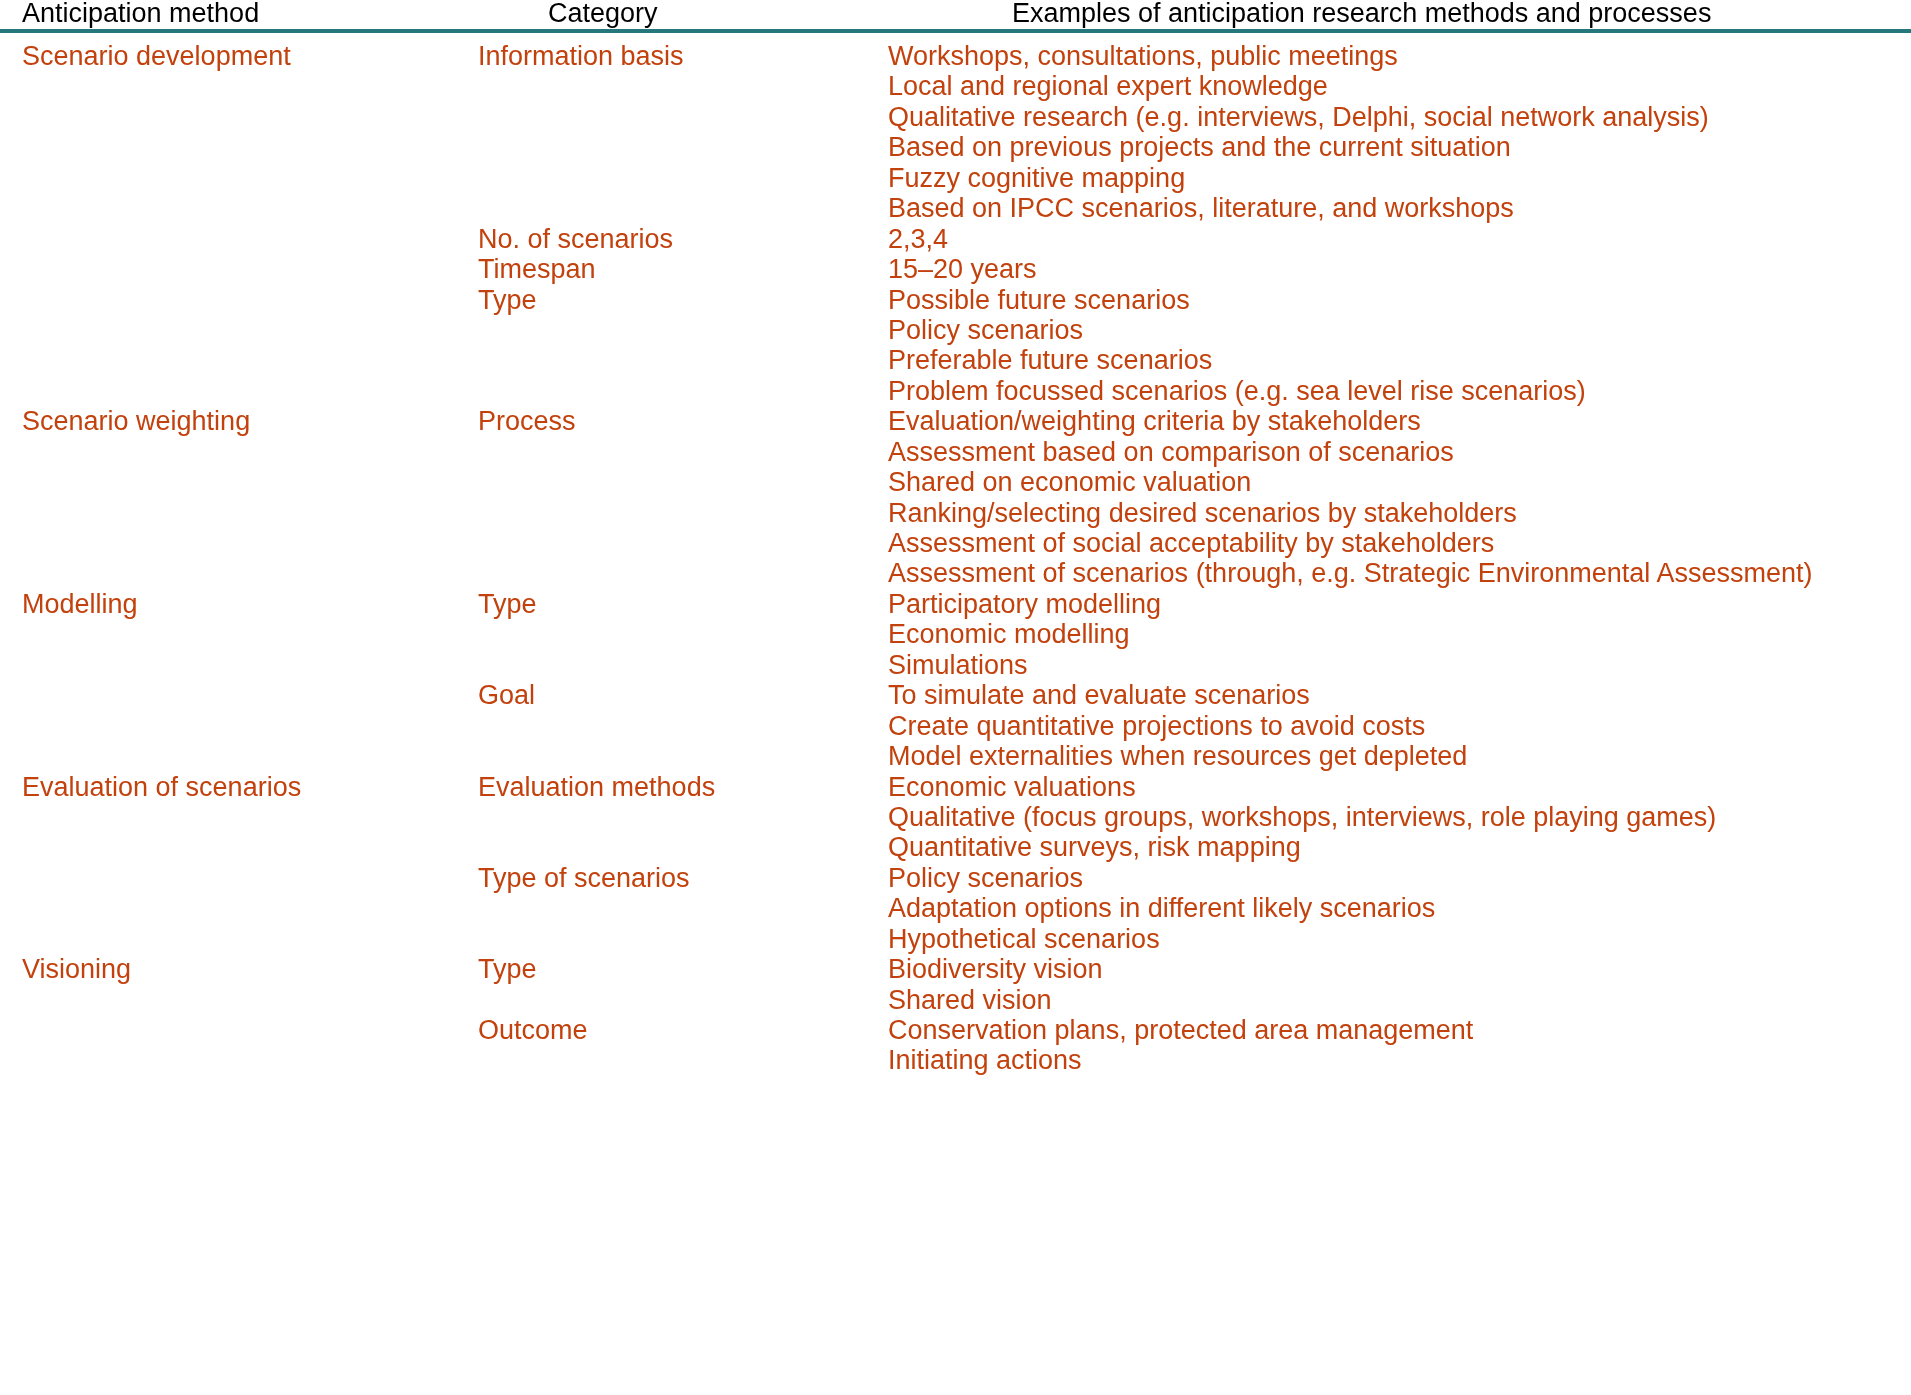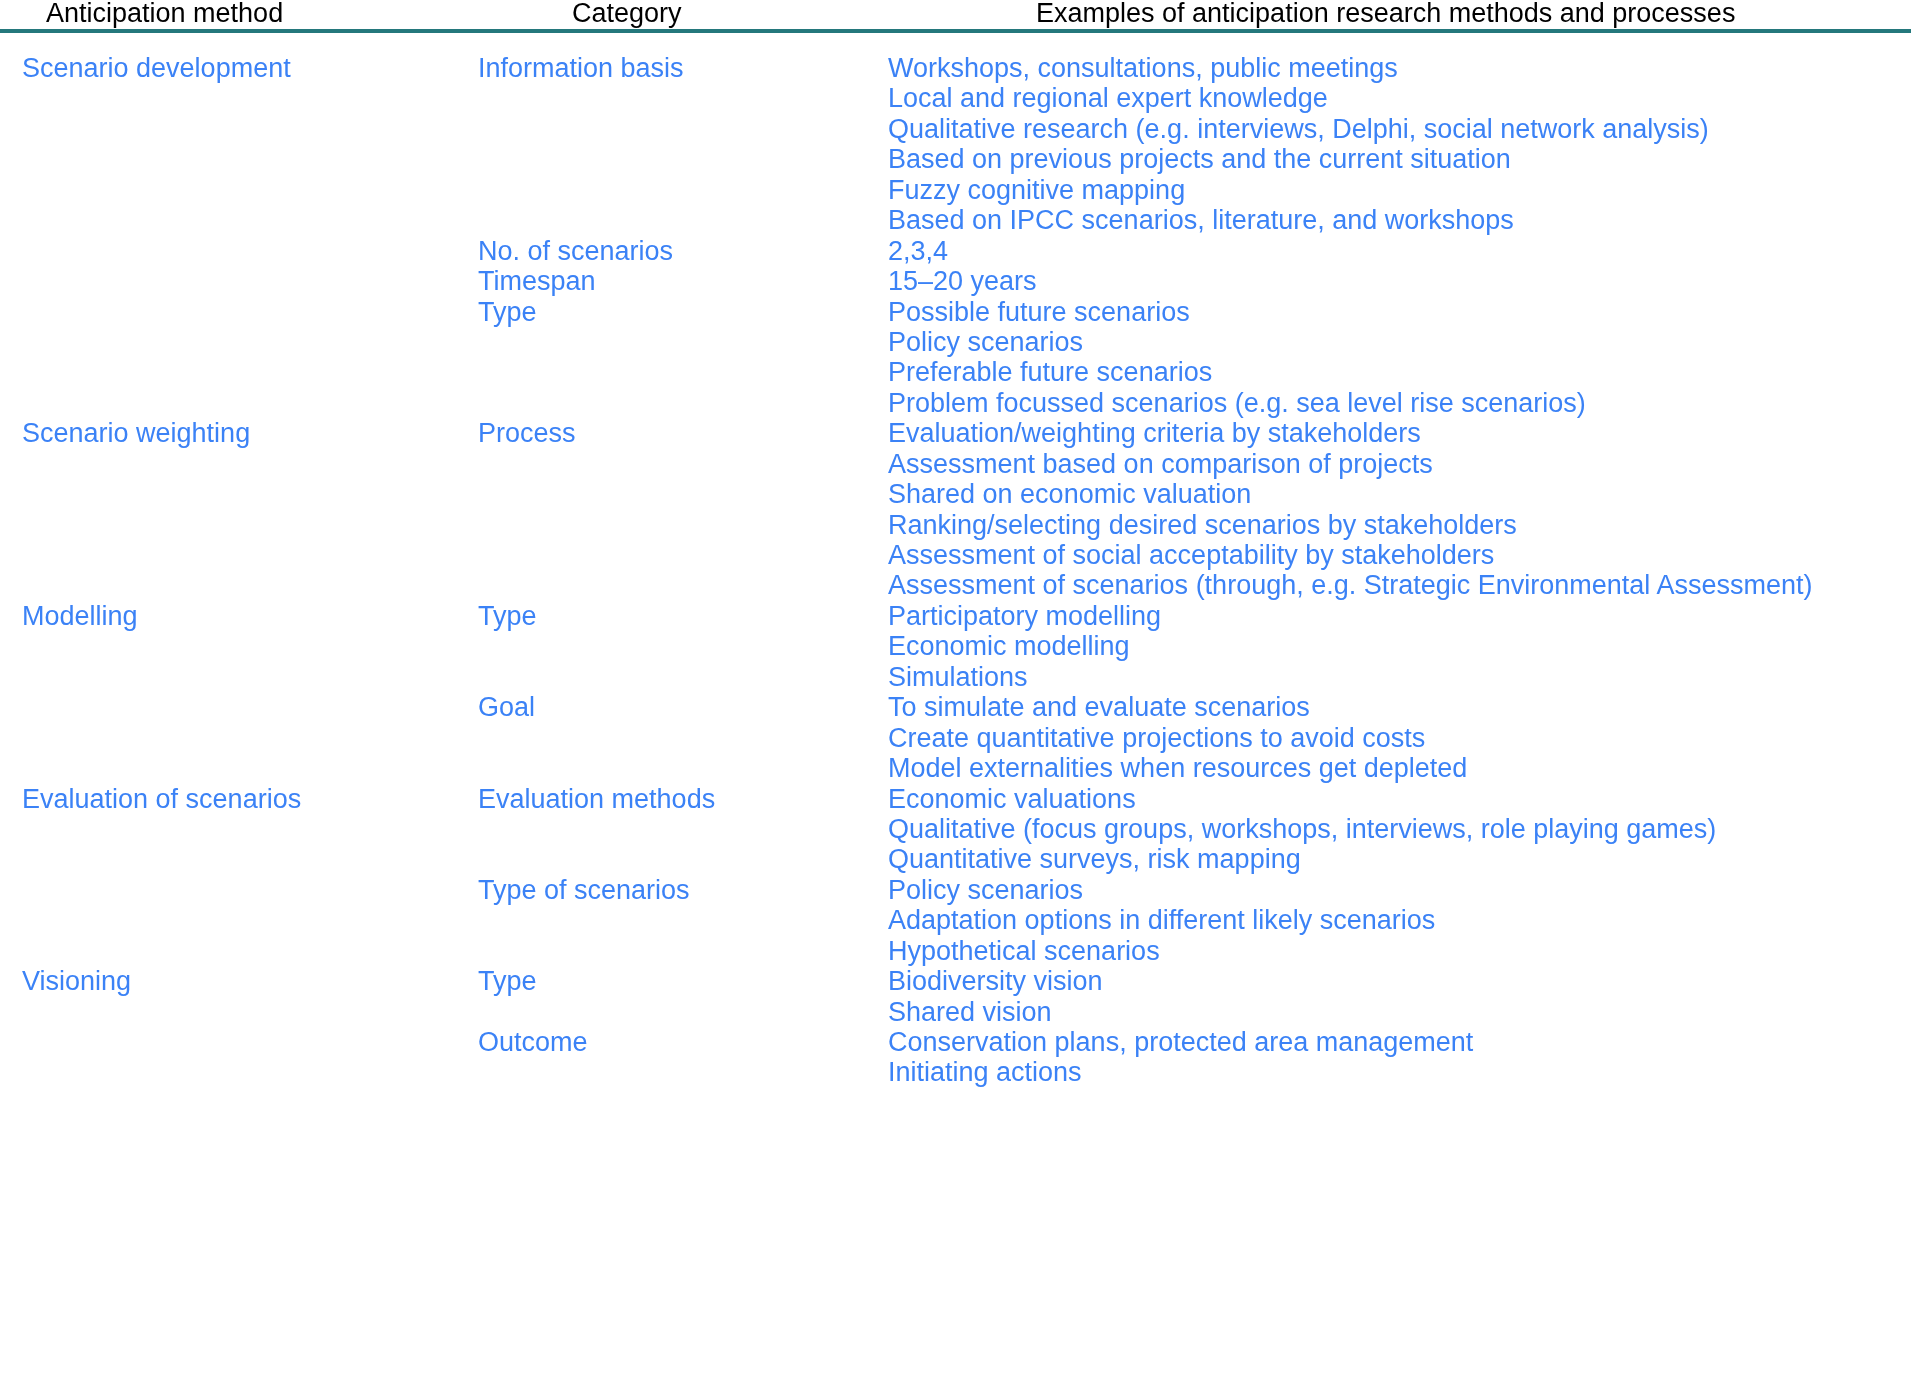--- a/index.html
+++ b/index.html
@@ -15,21 +15,20 @@
     font-family: "Liberation Sans", "DejaVu Sans", sans-serif;
     color: #000000;
     -webkit-font-smoothing: antialiased;
   }
 
   .table-root {
     position: relative;
     width: 1911px;
     height: 1395px;
     box-sizing: border-box;
-    padding-left: 24px;
   }
 
   
   .thead {
     position: relative;
     height: 30px;
   }
   .th {
     position: absolute;
     top: -2px;
@@ -61,26 +60,26 @@
   }
 
   .row {
     position: relative;
     height: 30.45px;
     white-space: nowrap;
   }
 
   .cell {
     position: absolute;
-    top: 16px;
+    top: 4px;
     font-size: 27px;
     line-height: 30.45px;
     font-weight: 400;
     white-space: nowrap;
-    color: #3b82f6;
+    color: #c2410c;
   }
   .c-method   { left: 22px;  }
   .c-category { left: 478px; }
   .c-example  { left: 888px; }
 
   .cell:empty { display: none; }
 </style>
 </head>
 <body>
 
@@ -135,21 +134,21 @@
       </div>
       <div class="row">
         <div class="cell c-example">Problem focussed scenarios (e.g. sea level rise scenarios)</div>
       </div>
       <div class="row">
         <div class="cell c-method">Scenario weighting</div>
         <div class="cell c-category">Process</div>
         <div class="cell c-example">Evaluation/weighting criteria by stakeholders</div>
       </div>
       <div class="row">
-        <div class="cell c-example">Assessment based on comparison of projects</div>
+        <div class="cell c-example">Assessment based on comparison of scenarios</div>
       </div>
       <div class="row">
         <div class="cell c-example">Shared on economic valuation</div>
       </div>
       <div class="row">
         <div class="cell c-example">Ranking/selecting desired scenarios by stakeholders</div>
       </div>
       <div class="row">
         <div class="cell c-example">Assessment of social acceptability by stakeholders</div>
       </div>

